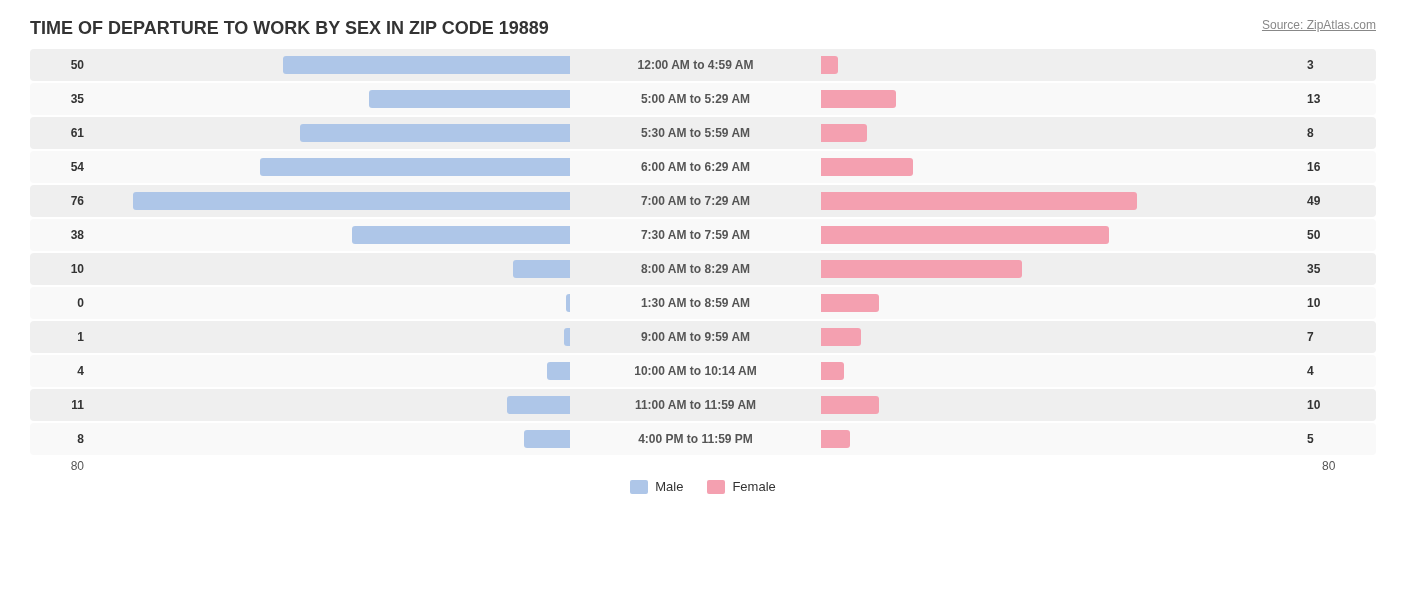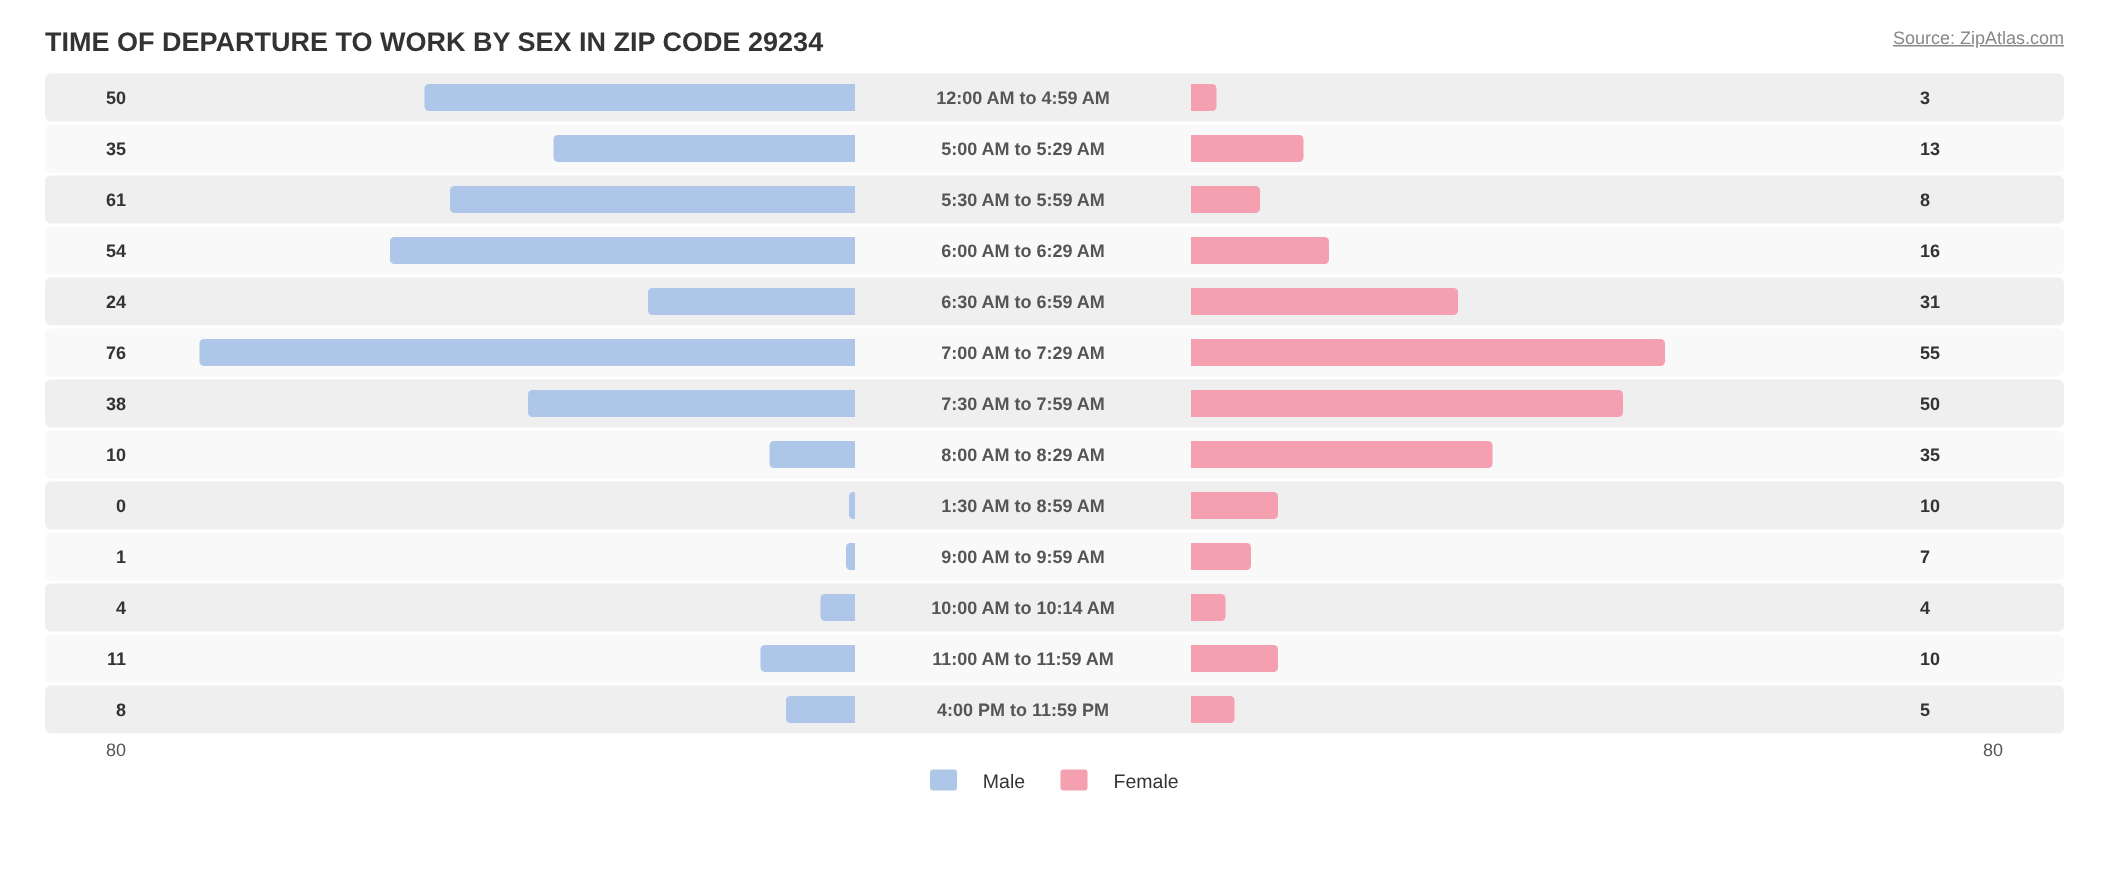--- a/index.html
+++ b/index.html
@@ -68,21 +68,21 @@
       border-radius: 3px 0 0 3px;
       display: flex;
       align-items: center;
       justify-content: flex-end;
       padding-right: 4px;
       font-size: 11px;
       color: #333;
       min-width: 0;
     }
     .center-label {
-      width: 224px;
+      width: 251px;
       text-align: center;
       font-size: 12px;
       color: #555;
       flex-shrink: 0;
       padding: 0 8px;
     }
     .right-bar-wrap {
       width: 480px;
       display: flex;
       justify-content: flex-start;
@@ -136,36 +136,36 @@
       display: flex;
       justify-content: center;
       align-items: center;
       margin-top: 6px;
       gap: 24px;
       font-size: 13px;
       color: #333;
     }
     .legend-item {
       display: flex;
-      align-items: flex-start;
-      gap: 17px;
+      align-items: flex-end;
+      gap: 7px;
     }
     .legend-box {
       width: 18px;
       height: 14px;
       border-radius: 2px;
     }
     .legend-male { background: #aec6e8; }
     .legend-female { background: #f4a0b0; }
   </style>
 </head>
 <body>
 
 <div class="chart-container">
-  <div class="chart-title">TIME OF DEPARTURE TO WORK BY SEX IN ZIP CODE 29234</div>
+  <div class="chart-title">TIME OF DEPARTURE TO WORK BY SEX IN ZIP CODE 19889</div>
   <div class="source-label">Source: ZipAtlas.com</div>
 
   <div class="chart-area" id="chart-area">
 
   <div class="bar-row">
         <div class="left-val">50</div>
         <div class="left-bar-wrap">
           <div class="left-bar" style="width: 287.5px;"></div>
         </div>
         <div class="center-label">12:00 AM to 4:59 AM</div>
@@ -201,40 +201,29 @@
         <div class="left-bar-wrap">
           <div class="left-bar" style="width: 310.5px;"></div>
         </div>
         <div class="center-label">6:00 AM to 6:29 AM</div>
         <div class="right-bar-wrap">
           <div class="right-bar" style="width: 92px;"></div>
         </div>
         <div class="right-val">16</div>
       </div>
       <div class="bar-row">
-        <div class="left-val">24</div>
-        <div class="left-bar-wrap">
-          <div class="left-bar" style="width: 138px;"></div>
-        </div>
-        <div class="center-label">6:30 AM to 6:59 AM</div>
-        <div class="right-bar-wrap">
-          <div class="right-bar" style="width: 178.25px;"></div>
-        </div>
-        <div class="right-val">31</div>
-      </div>
-      <div class="bar-row">
         <div class="left-val">76</div>
         <div class="left-bar-wrap">
           <div class="left-bar" style="width: 437px;"></div>
         </div>
         <div class="center-label">7:00 AM to 7:29 AM</div>
         <div class="right-bar-wrap">
           <div class="right-bar" style="width: 316.25px;"></div>
         </div>
-        <div class="right-val">55</div>
+        <div class="right-val">49</div>
       </div>
       <div class="bar-row">
         <div class="left-val">38</div>
         <div class="left-bar-wrap">
           <div class="left-bar" style="width: 218.5px;"></div>
         </div>
         <div class="center-label">7:30 AM to 7:59 AM</div>
         <div class="right-bar-wrap">
           <div class="right-bar" style="width: 287.5px;"></div>
         </div>

